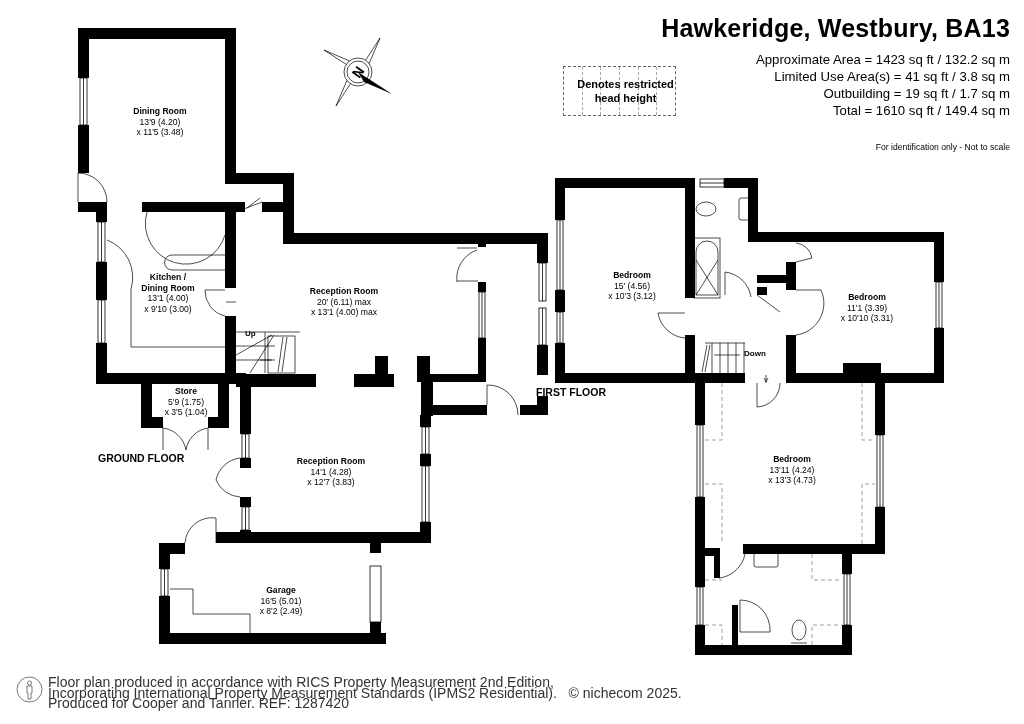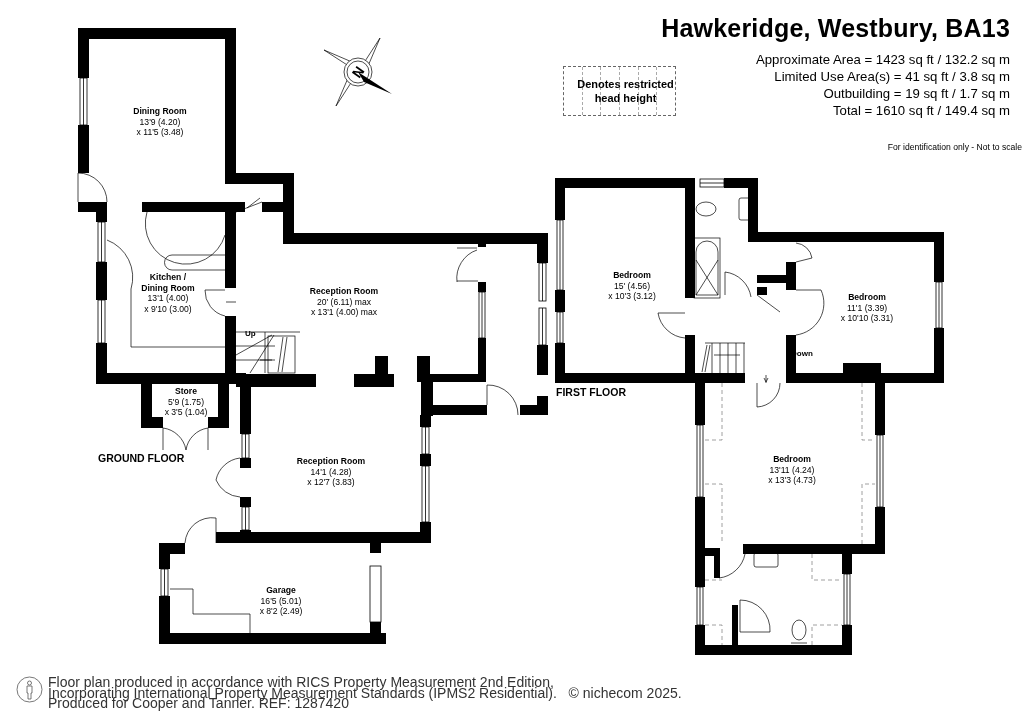--- a/index.html
+++ b/index.html
@@ -2,21 +2,21 @@
 <html><head>
 <meta charset="utf-8">
 <style>
   html, body { margin: 0; padding: 0; background: #ffffff; }
   body { width: 1024px; height: 724px; position: relative; overflow: hidden; font-family: "Liberation Sans", sans-serif; color: #000; }
   .abs { position: absolute; }
   #plan { position: absolute; left: 0; top: 0; }
   .title { right: 14px; top: 14px; font-size: 25px; font-weight: bold; text-align: center; white-space: nowrap; letter-spacing: 0.2px; }
   .areas { right: 14px; top: 51px; font-size: 13.2px; text-align: right; line-height: 17px; }
   .areas div { white-space: nowrap; }
-  .idnote { right: 2px; top: 142px; font-size: 8.6px; text-align: right; white-space: nowrap; }
+  .idnote { right: 14px; top: 142px; font-size: 8.6px; text-align: right; white-space: nowrap; }
   .legend { left: 563px; top: 66px; width: 113px; height: 50px; border: 1px dashed #666; box-sizing: border-box; font-size: 11px; font-weight: bold; text-align: center; line-height: 14px; padding-top: 10px; }
   .legend .grid { position: absolute; inset: 0; display: flex; }
   .legend .grid span { flex: 1; border-right: 1px dashed #aaa; }
   .legend .grid span:last-child { border-right: none; }
   .legend .txt { position: relative; background: transparent; margin-left: 12px; }
   .room { text-align: center; font-size: 8.6px; line-height: 10.5px; white-space: nowrap; transform: translateX(-50%); }
   .room .name { font-weight: bold; }
   .floor-label { font-size: 10.5px; font-weight: bold; white-space: nowrap; }
   .tiny { font-size: 8px; font-weight: bold; }
   .footer { left: 48px; top: 677px; font-size: 14px; line-height: 10.5px; color: #333; white-space: nowrap; }
@@ -290,22 +290,22 @@
 <div class="abs room" style="left:867px; top:292px;">
   <div class="name">Bedroom</div>
   <div>11'1 (3.39)</div>
   <div>x 10'10 (3.31)</div>
 </div>
 <div class="abs room" style="left:792px; top:454px;">
   <div class="name">Bedroom</div>
   <div>13'11 (4.24)</div>
   <div>x 13'3 (4.73)</div>
 </div>
-<div class="abs tiny" style="left:744px; top:349px;padding-left:47px;">Down</div>
-<div class="abs floor-label" style="left:556px; top:386px;">FIRST FLOOR</div>
+<div class="abs tiny" style="left:744px; top:349px;">Down</div>
+<div class="abs floor-label" style="left:536px; top:386px;">FIRST FLOOR</div>
 
 <svg class="abs footer-icon" viewBox="0 0 27 27">
   <circle cx="13.5" cy="13.5" r="12.5" fill="none" stroke="#555" stroke-width="0.8"></circle>
   <circle cx="13.5" cy="7" r="2" fill="none" stroke="#555" stroke-width="0.8"></circle>
   <path d="M 11 10 L 16 10 L 16 17 L 15 17 L 15 23 L 12 23 L 12 17 L 11 17 Z" fill="none" stroke="#555" stroke-width="0.8"></path>
 </svg>
 <div class="abs footer">
   <div>Floor plan produced in accordance with RICS Property Measurement 2nd Edition,</div>
   <div><span>Incorporating International Property Measurement Standards (IPMS2 Residential).</span>&nbsp;&nbsp;&nbsp;<span>© nichecom 2025.</span></div>
   <div>Produced for Cooper and Tanner.   REF:  1287420</div>

